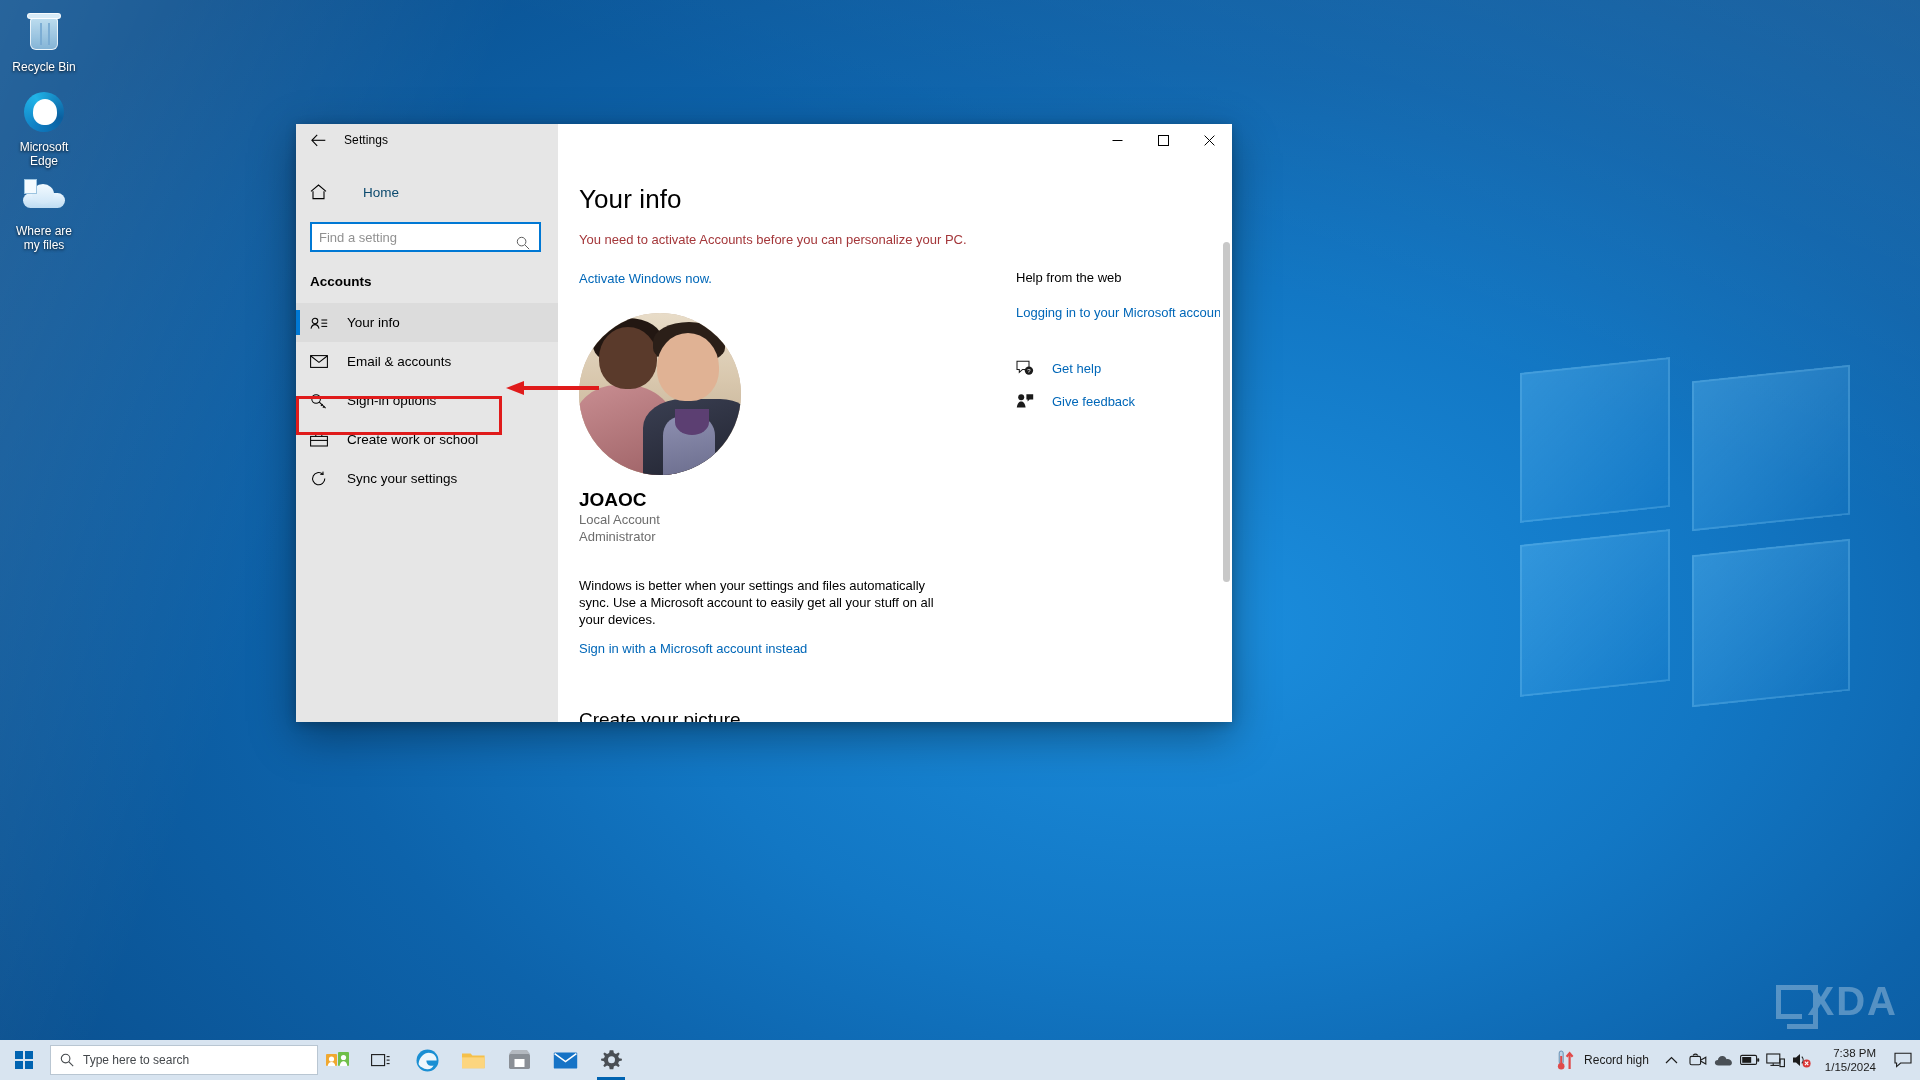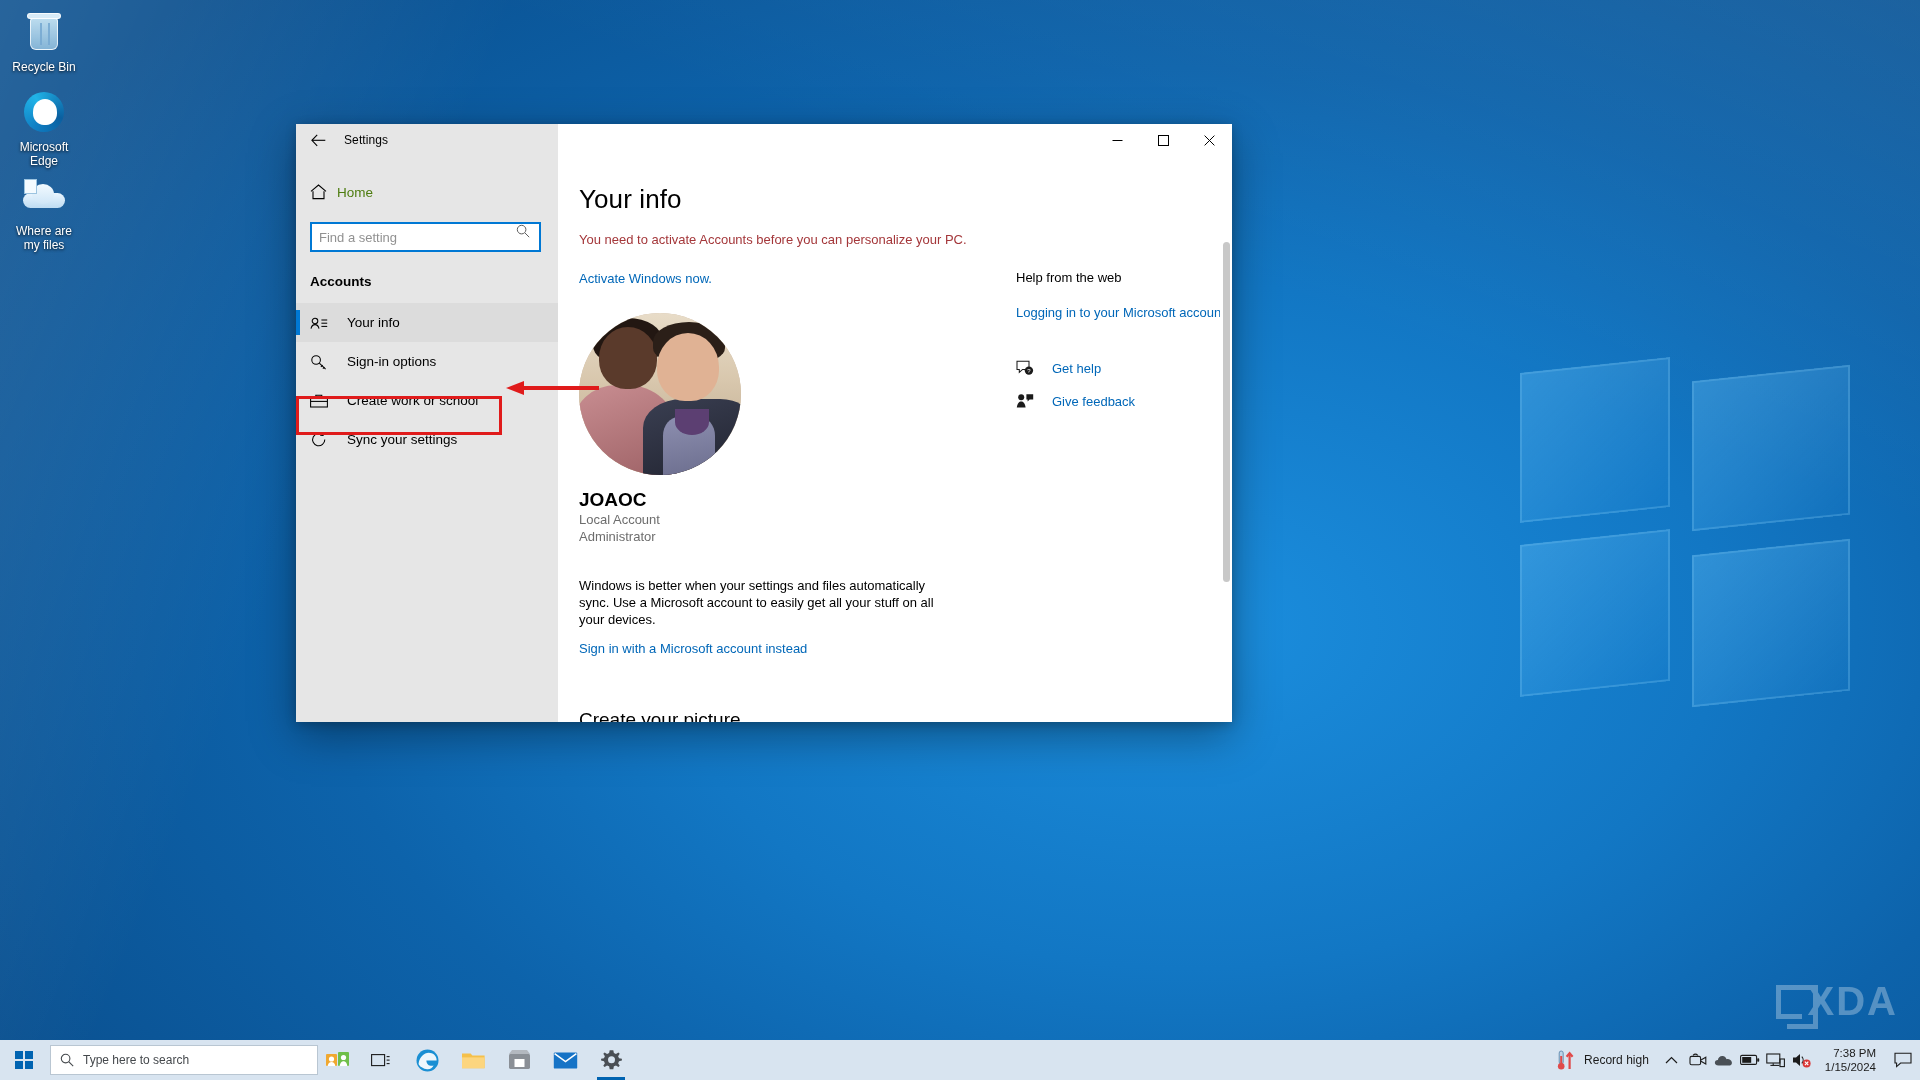--- a/index.html
+++ b/index.html
@@ -179,28 +179,28 @@
     flex: 0 0 262px;
     padding-top: 17px;
     position: relative;
   }
   .nav-home {
     display: flex; align-items: center;
     height: 38px;
     padding-left: 14px;
     cursor: pointer;
   }
-  .nav-home .lbl { font-size: 13.5px; color: #4d7c0f; margin-left: 10px; text-align: center; }
+  .nav-home .lbl { font-size: 13.5px; color: #0c4a6e; margin-left: 36px; text-align: center; }
 
   .search-wrap {
     margin: 11px 17px 0 14px;
     height: 30px;
     background: #fff;
     border: 2px solid #0078d4;
-    display: flex; align-items: flex-start;
+    display: flex; align-items: flex-end;
     position: relative;
   }
   .search-wrap input {
     flex: 1;
     border: 0; outline: 0;
     height: 100%;
     font-size: 13px;
     font-family: "Liberation Sans", sans-serif;
     padding: 0 6px 0 7px;
     color: #111;
@@ -611,20 +611,29 @@
             <circle cx="5" cy="5" r="2.8" fill="none" stroke="#000" stroke-width="1.05"></circle>
             <path d="M1 12.6 C1.6 9.7 3.2 8.6 5 8.6 C6.8 8.6 8.4 9.7 9 12.6" fill="none" stroke="#000" stroke-width="1.05"></path>
             <line x1="11.4" y1="4" x2="17.2" y2="4" stroke="#000" stroke-width="1.05"></line>
             <line x1="11.4" y1="7.2" x2="17.2" y2="7.2" stroke="#000" stroke-width="1.05"></line>
             <line x1="11.4" y1="10.4" x2="17.2" y2="10.4" stroke="#000" stroke-width="1.05"></line>
           </svg>
         </span>
         <span class="lbl">Your info</span>
       </div>
 
+      <div class="nav-item">
+        <span class="ico">
+          <svg width="18" height="13" viewBox="0 0 18 13">
+            <rect x="0.6" y="0.6" width="16.8" height="11.8" fill="none" stroke="#000" stroke-width="1.05"></rect>
+            <path d="M0.8 1 L9 7.4 L17.2 1" fill="none" stroke="#000" stroke-width="1.05"></path>
+          </svg>
+        </span>
+        <span class="lbl">Email &amp; accounts</span>
+      </div>
 
       <div class="nav-item">
         <span class="ico">
           <svg width="18" height="16" viewBox="0 0 18 16">
             <circle cx="6.1" cy="6" r="4.3" fill="none" stroke="#000" stroke-width="1.05"></circle>
             <line x1="9.3" y1="9.1" x2="15.6" y2="15.2" stroke="#000" stroke-width="1.05"></line>
             <line x1="12.6" y1="11.2" x2="10.9" y2="13" stroke="#000" stroke-width="1.05"></line>
             <line x1="14.4" y1="13" x2="12.9" y2="14.7" stroke="#000" stroke-width="1.05"></line>
           </svg>
         </span>

